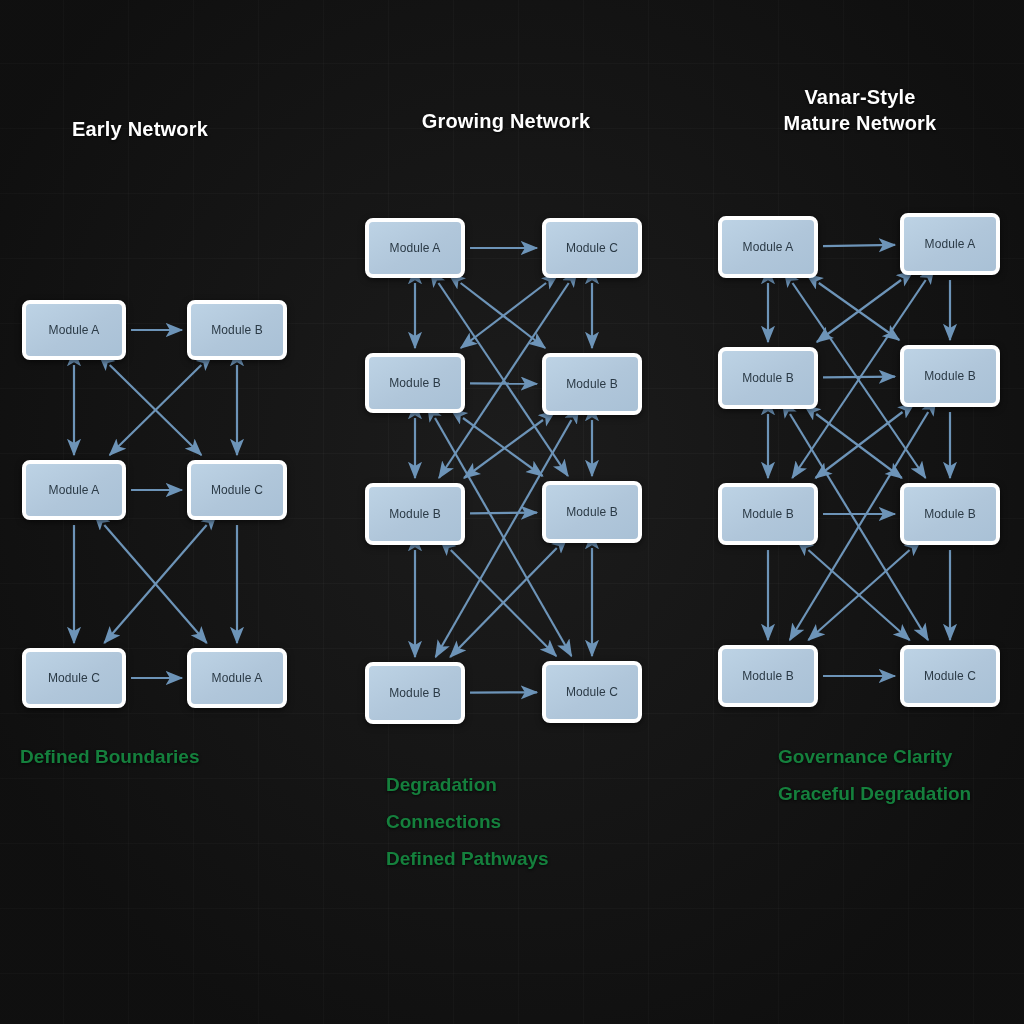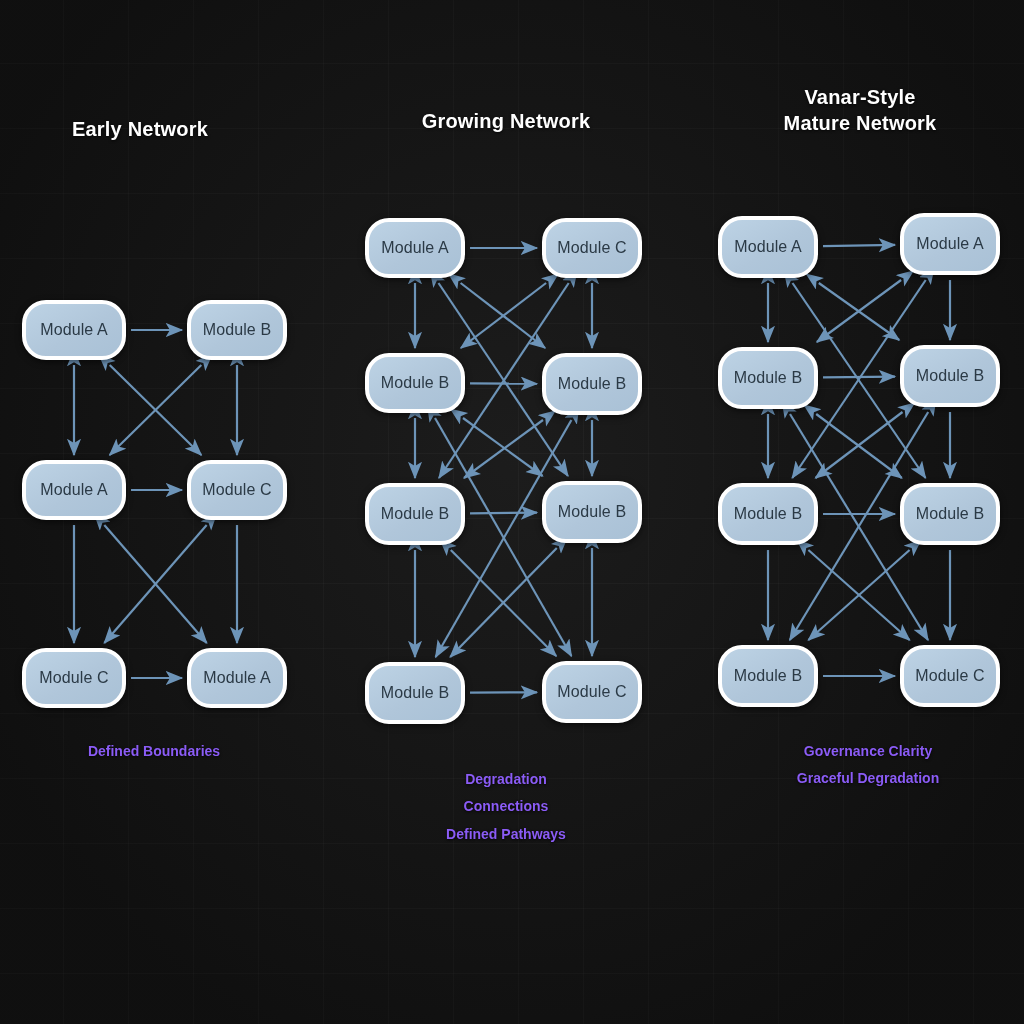--- a/index.html
+++ b/index.html
@@ -24,45 +24,44 @@
     pointer-events:none;
   }
   #stage{position:absolute;inset:0;}
   svg#edges{position:absolute;left:0;top:0;width:1024px;height:1024px;overflow:visible;}
 
   .node{
     position:absolute;
     box-sizing:border-box;
     background:linear-gradient(150deg,#bdd3e5 0%, #b0c6da 55%, #a9c1d6 100%);
     border:4px solid #ffffff;
-    border-radius:24px;
+    border-radius:8px;
     display:flex;align-items:center;justify-content:center;
     color:#2b3a46;
-    font-size:16px;
+    font-size:12px;
     font-weight:400;
     letter-spacing:0.1px;
     box-shadow:0 2px 6px rgba(0,0,0,0.55);
     white-space:nowrap;
   }
   .col-title{
     position:absolute;
     color:#ffffff;
     font-weight:bold;
     font-size:20px;
     text-align:center;
     letter-spacing:0.2px;
     line-height:1.32;
     text-shadow:0 1px 3px rgba(0,0,0,0.8);
   }
   .col-caption{
     position:absolute;
-    color:#8b5cf6;
+    color:#15803d;
     font-weight:bold;
-    font-size:14px;
-    text-align:center;
+    font-size:19px;
     line-height:1.95;
     text-shadow:0 1px 3px rgba(0,0,0,0.8);
   }
 </style>
 </head>
 <body>
 
 <div id="grid"></div>
 <div id="vignette"></div>
 
@@ -183,21 +182,21 @@
     <div class="node" style="left: 365px; top: 662px; width: 100px; height: 62px;">
       <span>Module B</span>
     </div>
     <div class="node" style="left: 542px; top: 661px; width: 100px; height: 62px;">
       <span>Module C</span>
     </div>
     <div class="col-title" style="left: 740px; top: 84px; width: 240px;">
       <div>Vanar-Style</div>
       <div>Mature Network</div>
     </div>
-    <div class="col-caption" style="left: 748px; top: 738px; width: 240px;">
+    <div class="col-caption" style="left: 778px; top: 738px; width: 240px;">
       <div>Governance Clarity</div>
       <div>Graceful Degradation</div>
     </div>
     <div class="node" style="left: 718px; top: 216px; width: 100px; height: 62px;">
       <span>Module A</span>
     </div>
     <div class="node" style="left: 900px; top: 213px; width: 100px; height: 62px;">
       <span>Module A</span>
     </div>
     <div class="node" style="left: 718px; top: 347px; width: 100px; height: 62px;">

